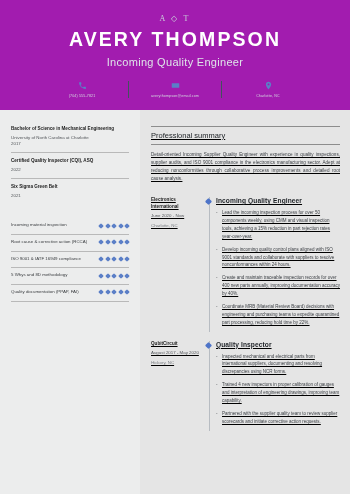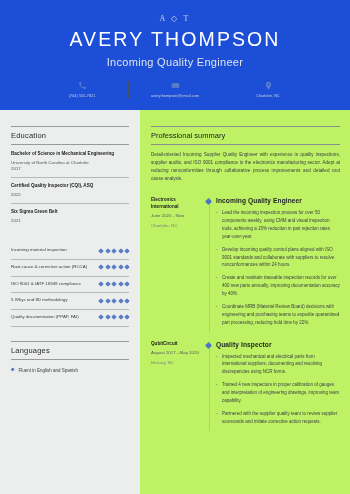--- a/index.html
+++ b/index.html
@@ -6,36 +6,36 @@
   body{
     width:350px;height:494px;
     background:#ffffff;
     font-family:"Liberation Sans", sans-serif;
     overflow:hidden;
   }
   .page{width:350px;height:494px;position:relative;display:flex;flex-direction:column;background:#ffffff;}
 
   
   .header{
-    background:#1d4ed8;
+    background:#a21caf;
     color:#ffffff;
     padding:14px 10px 12px 10px;
     text-align:center;
     flex:0 0 auto;
   }
   .monogram{
     font-size:8px;
     letter-spacing:2.2px;
     color:#c9d2da;
     margin-bottom:5px;
     font-family:"Liberation Serif", serif;
   }
   .full-name{
     font-size:19.5px;
-    font-weight:normal;
+    font-weight:bold;
     letter-spacing:2.1px;
     margin:0 0 5px 0;
     color:#ffffff;
   }
   .job-title{
     font-size:11px;
     font-weight:normal;
     letter-spacing:.3px;
     color:#dfe5ea;
     margin:0 0 13px 0;
@@ -92,23 +92,24 @@
     transform:rotate(45deg);border-radius:1px;
   }
 
   .lang-item{display:flex;align-items:center;gap:4px;padding:2px 0;}
   .lang-dot{width:3.4px;height:3.4px;background:#5b7fc7;transform:rotate(45deg);border-radius:1px;flex:0 0 auto;}
   .lang-text{font-size:4.5px;color:#3a3d40;}
 
   
   .main{
     flex:1 1 auto;min-width:0;
-    background:#bef264;
+    background:#e5e5e5;
     padding:16px 10px 0 11px;
     box-sizing:border-box;
+    text-decoration:underline;
   }
   .main-sec-title{
     font-size:7.5px;color:#22262a;
     border-top:1px solid #8d8d8d;
     border-bottom:1px solid #8d8d8d;
     padding:4px 0;
     margin:0 0 6px 0;
   }
   .summary-text{font-size:4.6px;color:#3d4146;line-height:1.75;margin-bottom:14px;text-align:justify;}
 
@@ -172,21 +173,20 @@
         <span class="contact-text">Charlotte, NC</span>
       </div>
     </div>
   </div>
 
   <div class="body-wrap">
 
     <aside class="sidebar">
 
       <section class="side-sec">
-        <div class="side-sec-title">Education</div>
 
         <div class="edu-item">
           <div class="edu-deg">Bachelor of Science in Mechanical Engineering</div>
           <div class="edu-school">University of North Carolina at Charlotte</div>
           <div class="edu-year">2017</div>
         </div>
         <div class="edu-item">
           <div class="edu-deg">Certified Quality Inspector (CQI), ASQ</div>
           <div class="edu-year">2022</div>
         </div>
@@ -243,27 +243,20 @@
           <span class="skill-dots">
             <i class="dot"></i>
               <i class="dot"></i>
               <i class="dot"></i>
               <i class="dot"></i>
               <i class="dot"></i>
           </span>
         </div>
       </section>
 
-      <section class="side-sec">
-        <div class="side-sec-title">Languages</div>
-        <div class="lang-item">
-          <i class="lang-dot"></i>
-          <span class="lang-text">Fluent in English and Spanish</span>
-        </div>
-      </section>
 
     </aside>
 
     <main class="main">
 
       <section>
         <div class="main-sec-title">Professional summary</div>
         <p class="summary-text">Detail-oriented Incoming Supplier Quality Engineer with experience in quality inspections, supplier audits, and ISO 9001 compliance in the electronics manufacturing sector. Adept at reducing nonconformities through collaborative process improvements and detailed root cause analysis.</p>
       </section>
 

